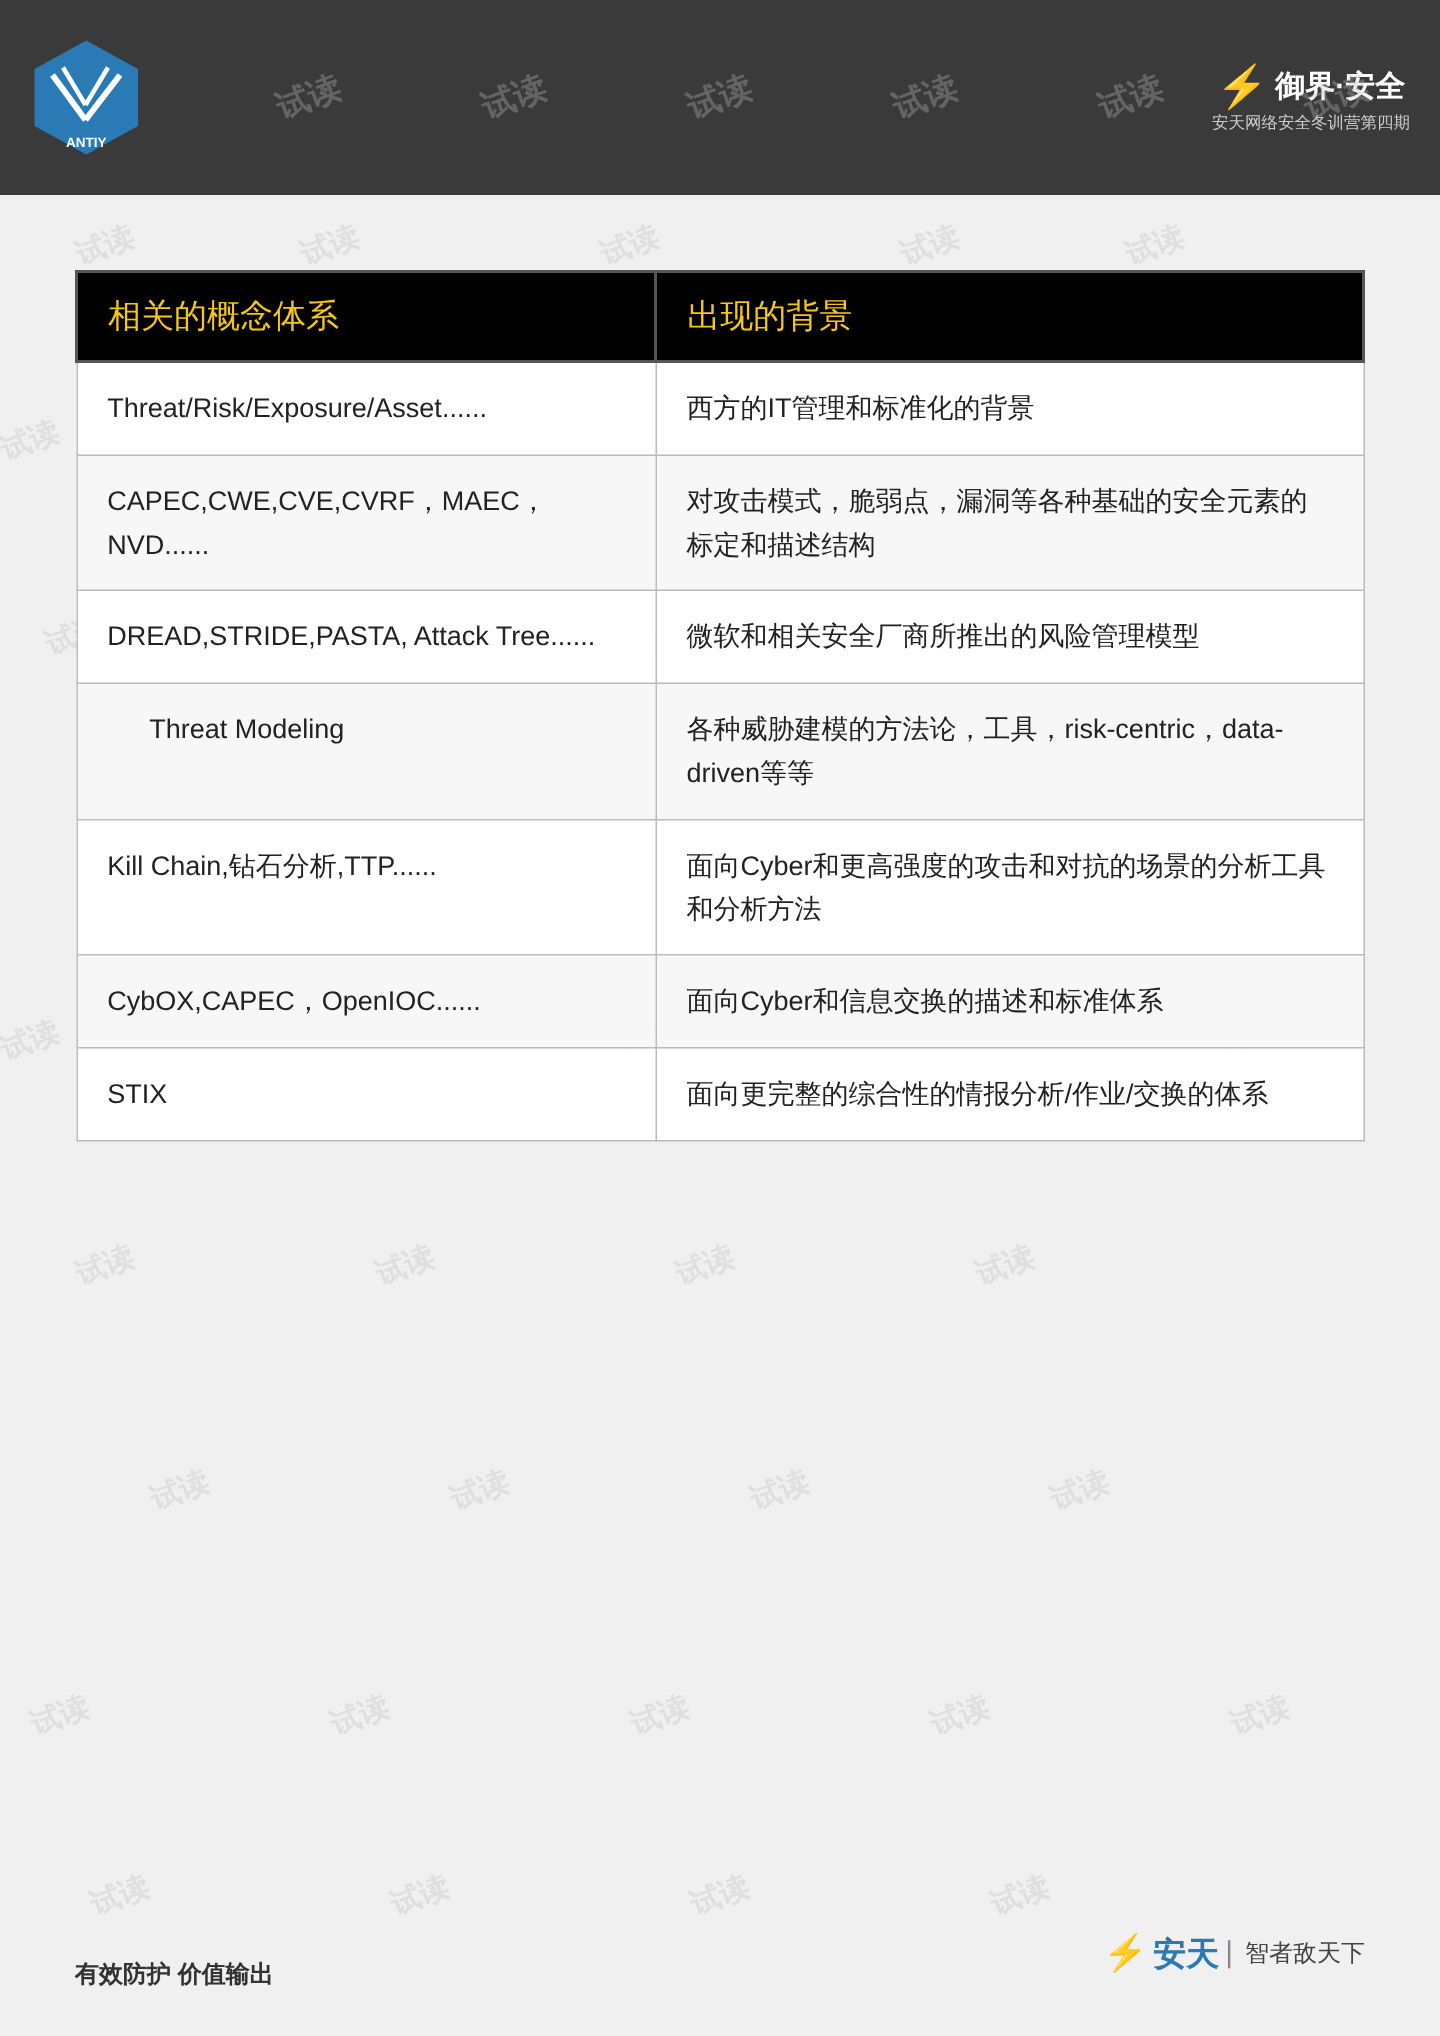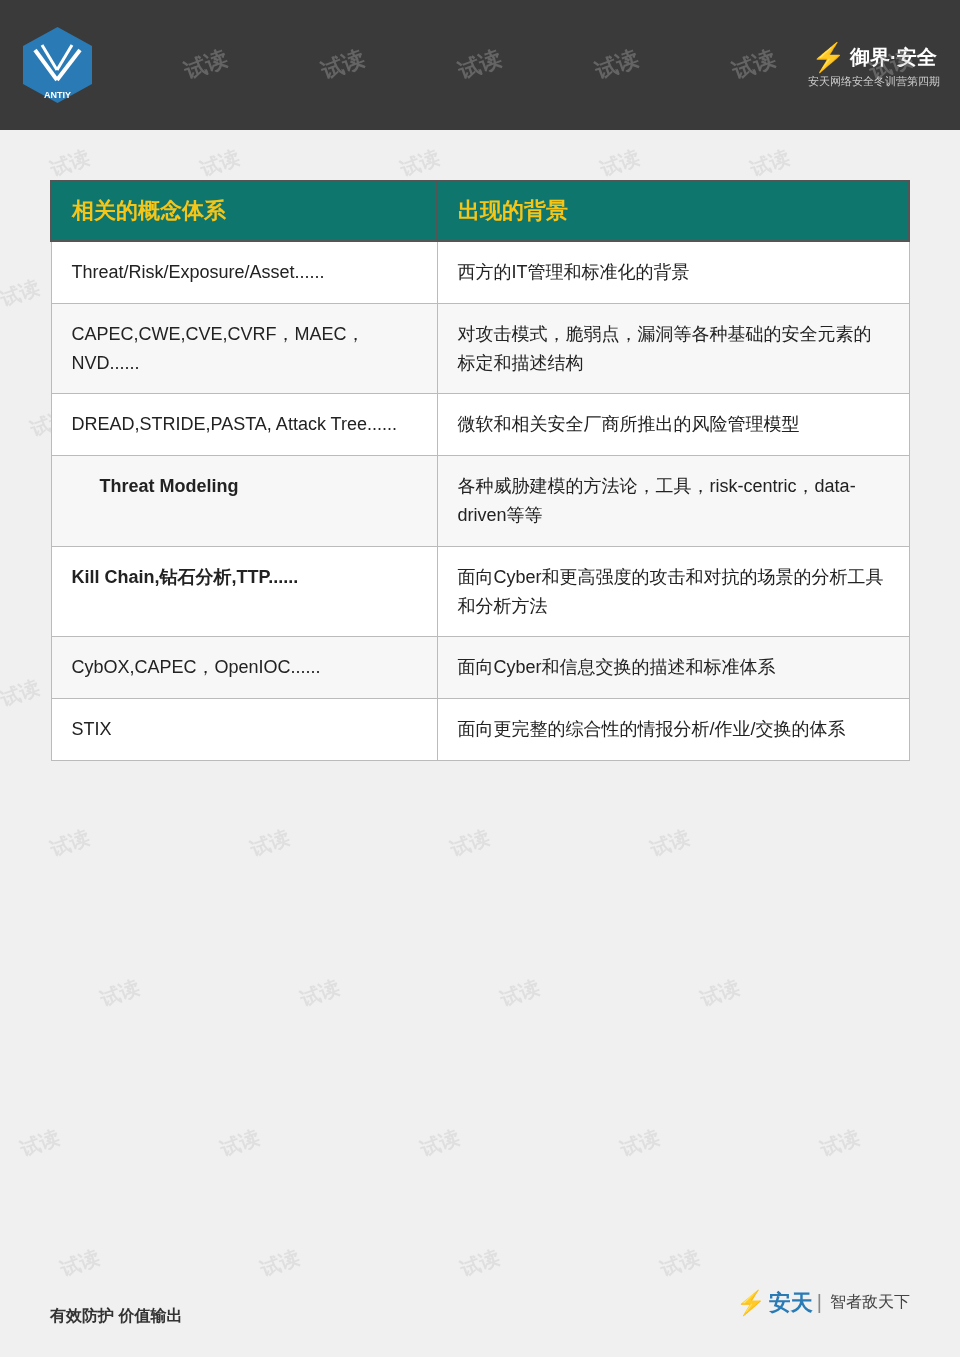--- a/index.html
+++ b/index.html
@@ -102,24 +102,24 @@
     
     .data-table {
       width: 100%;
       border-collapse: collapse;
       margin-top: 10px;
       position: relative;
       z-index: 2;
     }
 
     .data-table th {
-      background: #0f766e;
+      background: #000000;
       color: #f5c518;
       font-size: 22px;
-      font-weight: bold;
+      font-weight: normal;
       padding: 14px 20px;
       text-align: left;
       border: 2px solid #555;
       margin-top: 12px;
     }
 
     .data-table td {
       padding: 16px 20px;
       font-size: 18px;
       color: #222;
@@ -282,25 +282,25 @@
         </tr>
         <tr>
           <td style="font-weight: normal;">CAPEC,CWE,CVE,CVRF，MAEC，NVD......</td>
           <td>对攻击模式，脆弱点，漏洞等各种基础的安全元素的标定和描述结构</td>
         </tr>
         <tr>
           <td style="font-weight: normal;">DREAD,STRIDE,PASTA, Attack Tree......</td>
           <td>微软和相关安全厂商所推出的风险管理模型</td>
         </tr>
         <tr>
-          <td style="font-weight: bold; padding-left: 48px;">Threat Modeling</td>
+          <td style="font-weight: normal; padding-left: 48px;">Threat Modeling</td>
           <td>各种威胁建模的方法论，工具，risk-centric，data-driven等等</td>
         </tr>
         <tr>
-          <td style="font-weight: bold;">Kill Chain,钻石分析,TTP......</td>
+          <td style="font-weight: normal;">Kill Chain,钻石分析,TTP......</td>
           <td>面向Cyber和更高强度的攻击和对抗的场景的分析工具和分析方法</td>
         </tr>
         <tr>
           <td style="font-weight: normal;">CybOX,CAPEC，OpenIOC......</td>
           <td>面向Cyber和信息交换的描述和标准体系</td>
         </tr>
         <tr>
           <td style="font-weight: normal;">STIX</td>
           <td>面向更完整的综合性的情报分析/作业/交换的体系</td>
         </tr>

